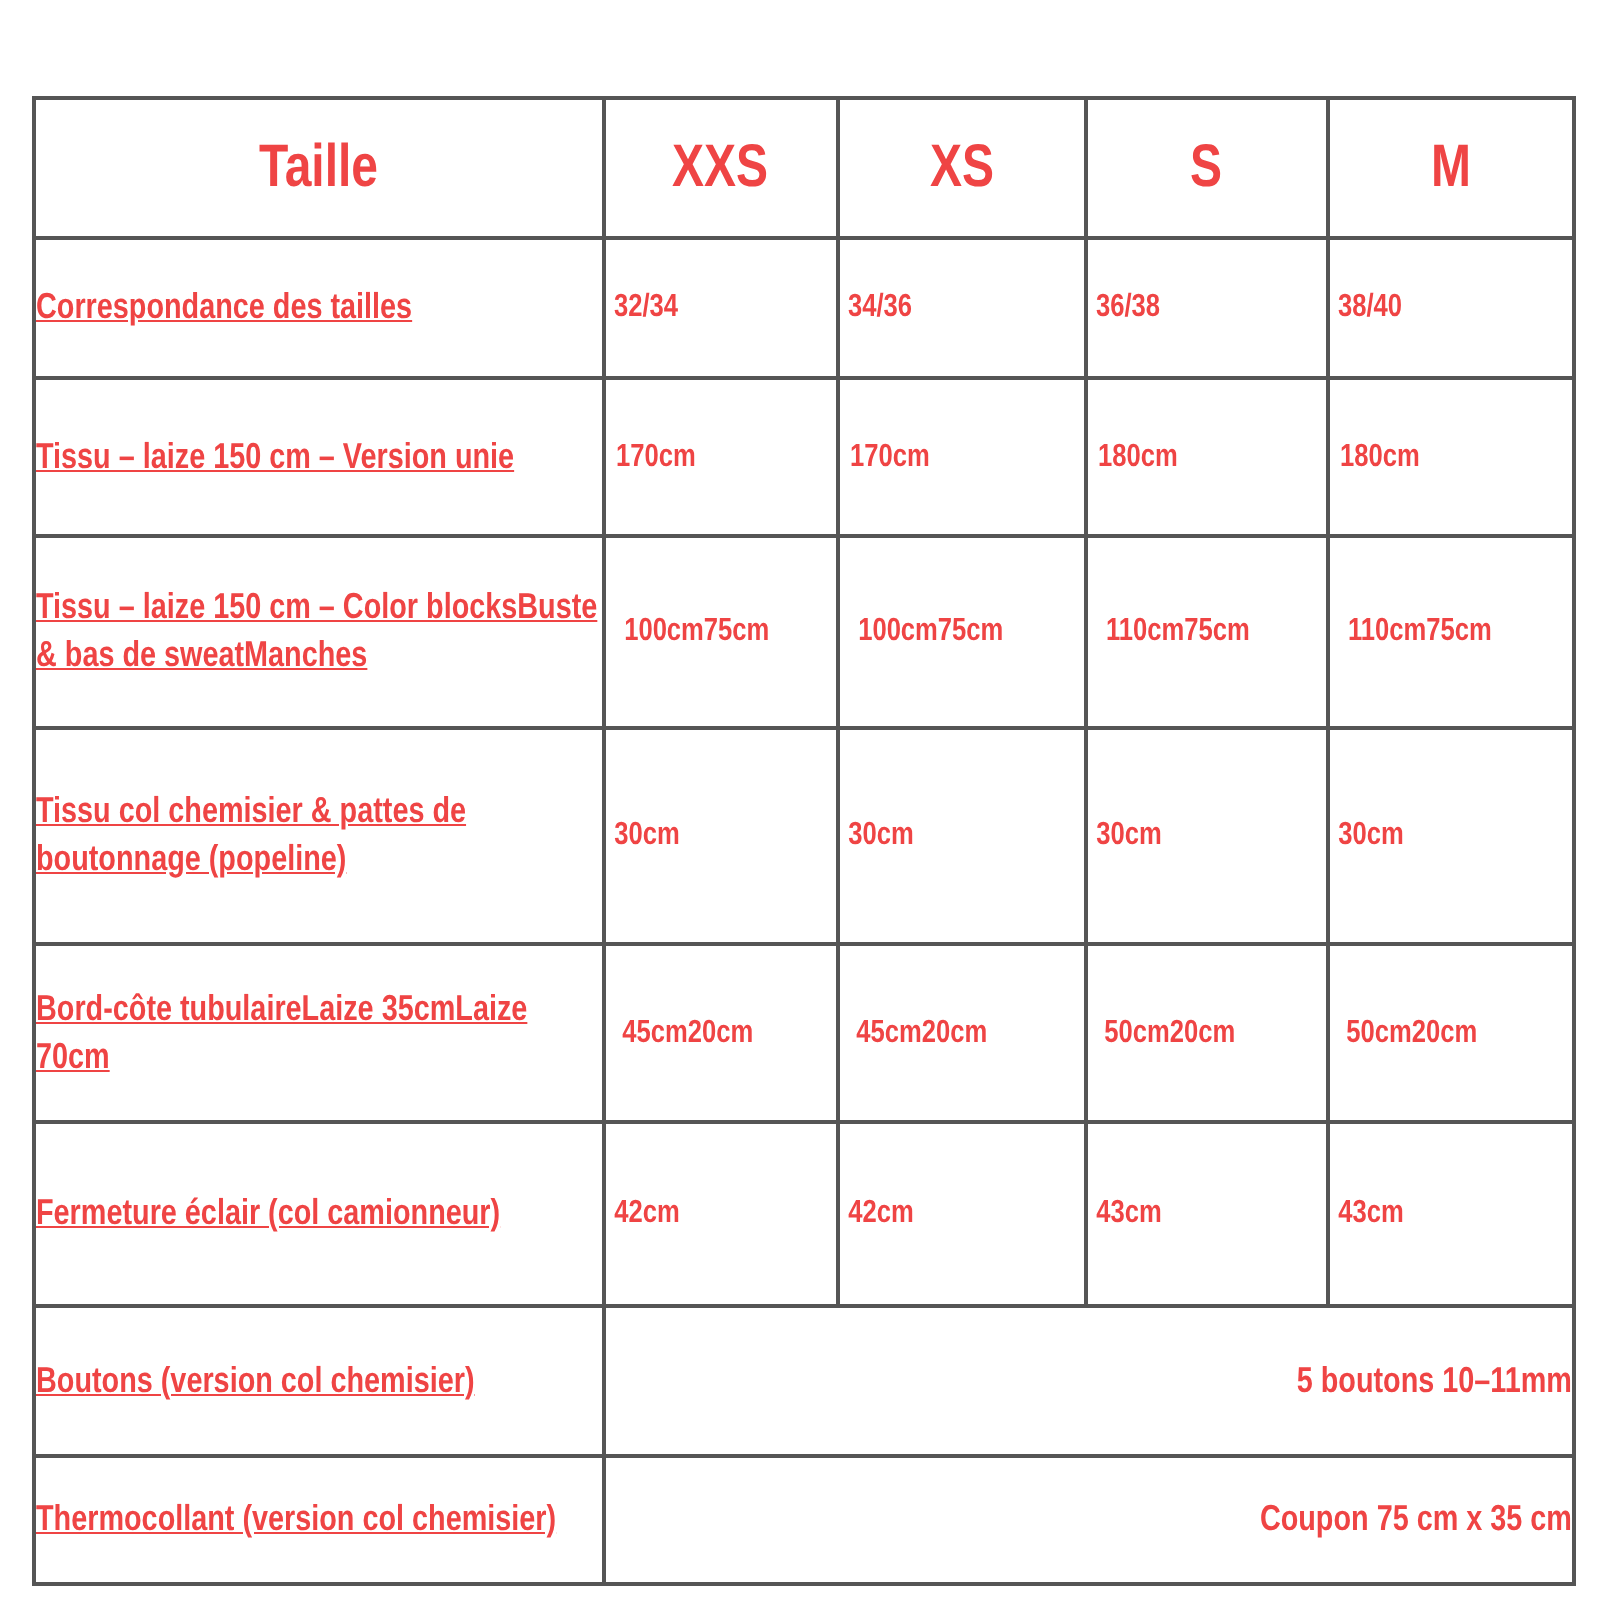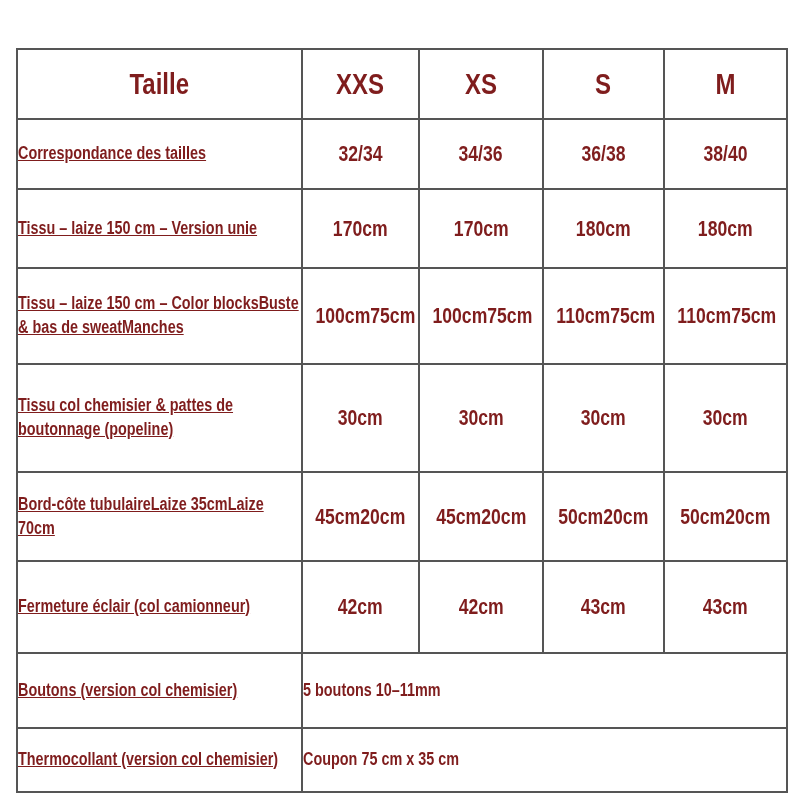--- a/index.html
+++ b/index.html
@@ -24,21 +24,21 @@
     width: 770px;
     height: 705px;
     border-collapse: collapse;
     table-layout: fixed;
     background: #ffffff;
   }
   table.size-table th,
   table.size-table td {
     border: 2px solid #555555;
     vertical-align: middle;
-    color: #7f1d1d;
+    color: #ef4444;
     font-weight: 700;
     padding: 0;
     overflow: hidden;
   }
   
   .cond {
     display: inline-block;
     transform: scaleX(0.8);
     transform-origin: center center;
     white-space: nowrap;
@@ -49,34 +49,34 @@
     width: 125%;
     transform: scaleX(0.8);
     transform-origin: left center;
     letter-spacing: 0px;
   }
   th.hdr {
     font-size: 30px;
     text-align: center;
   }
   td.val {
-    font-size: 22px;
-    text-align: center;
+    font-size: 16px;
+    text-align: left;
   }
   td.label {
     font-size: 18px;
     text-align: left;
     padding-left: 6px;
     padding-right: 4px;
     line-height: 1.32;
     text-decoration: underline;
   }
   td.merged {
     font-size: 18px;
-    text-align: left;
+    text-align: right;
     padding-left: 8px;
     line-height: 1.32;
   }
 </style>
 </head>
 <body>
 
 <div class="page">
   <table class="size-table">
     <colgroup>

